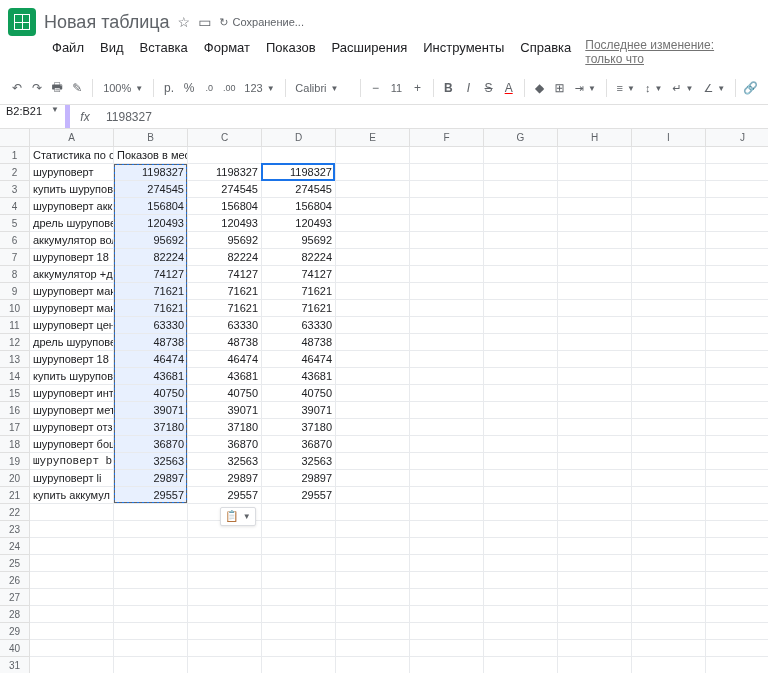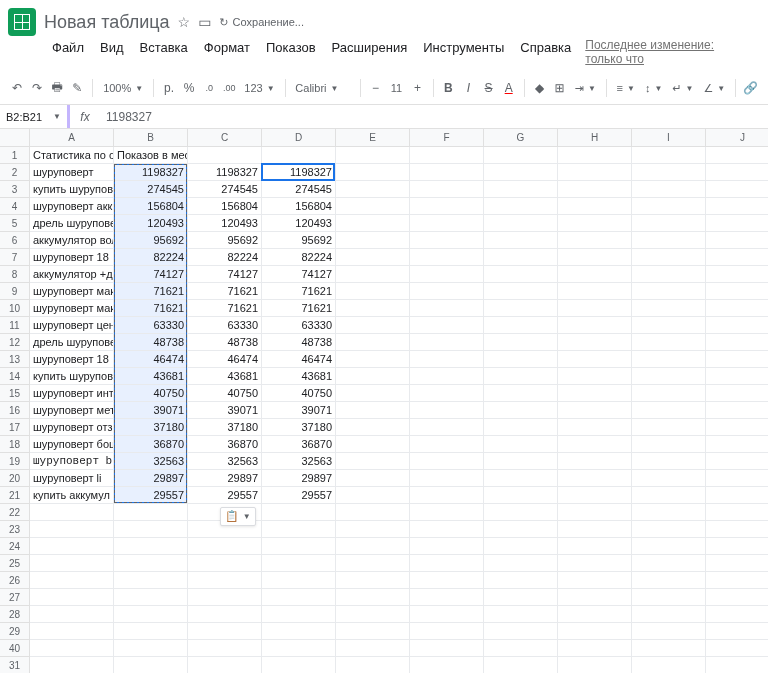--- a/index.html
+++ b/index.html
@@ -18,21 +18,21 @@
   .menu-item { padding: 2px 6px; cursor: pointer; }
   .last-edit { color: #737373; text-decoration: underline; font-size: 12px; margin-left: 4px; }
   
   .toolbar { display: flex; align-items: center; padding: 4px 8px; border-bottom: 1px solid #e0e0e0; gap: 2px; font-size: 12px; }
   .tb-btn { width: 24px; height: 24px; display: flex; align-items: center; justify-content: center; color: #5f6368; cursor: pointer; }
   .tb-sep { width: 1px; height: 18px; background: #e0e0e0; margin: 0 4px; }
   .tb-sel { display: flex; align-items: center; gap: 4px; padding: 0 4px; color: #5f6368; cursor: pointer; font-size: 11px; }
   .tb-arrow { font-size: 8px; color: #5f6368; }
   
   .formula-bar { display: flex; align-items: center; border-bottom: 1px solid #e0e0e0; height: 24px; font-size: 12px; }
-  .name-box { width: 70px; padding: 0 6px; border-right: 3px solid #c4b5fd; height: 100%; display: flex; align-items: center; font-size: 11px; justify-content: space-between;}
+  .name-box { width: 70px; padding: 0 6px; border-right: 5px solid #c4b5fd; height: 100%; display: flex; align-items: flex-start; font-size: 11px; justify-content: space-between;}
   .fx-label { width: 30px; text-align: center; color: #5f6368; font-style: italic; }
   .fx-input { flex: 1; padding: 0 6px; color: #5f6368; }
   
   .grid-wrap { display: flex; }
   .col-headers { display: flex; }
   .corner { width: 30px; height: 18px; background: #f8f9fa; border-right: 1px solid #e0e0e0; border-bottom: 1px solid #e0e0e0; }
   .col-h { height: 18px; background: #f8f9fa; border-right: 1px solid #e0e0e0; border-bottom: 1px solid #e0e0e0; display: flex; align-items: center; justify-content: center; font-size: 10px; color: #5f6368; }
   .row-h { width: 30px; height: 17px; background: #f8f9fa; border-right: 1px solid #e0e0e0; border-bottom: 1px solid #e0e0e0; display: flex; align-items: center; justify-content: center; font-size: 10px; color: #5f6368; }
   
   .grid-body { position: relative; }

